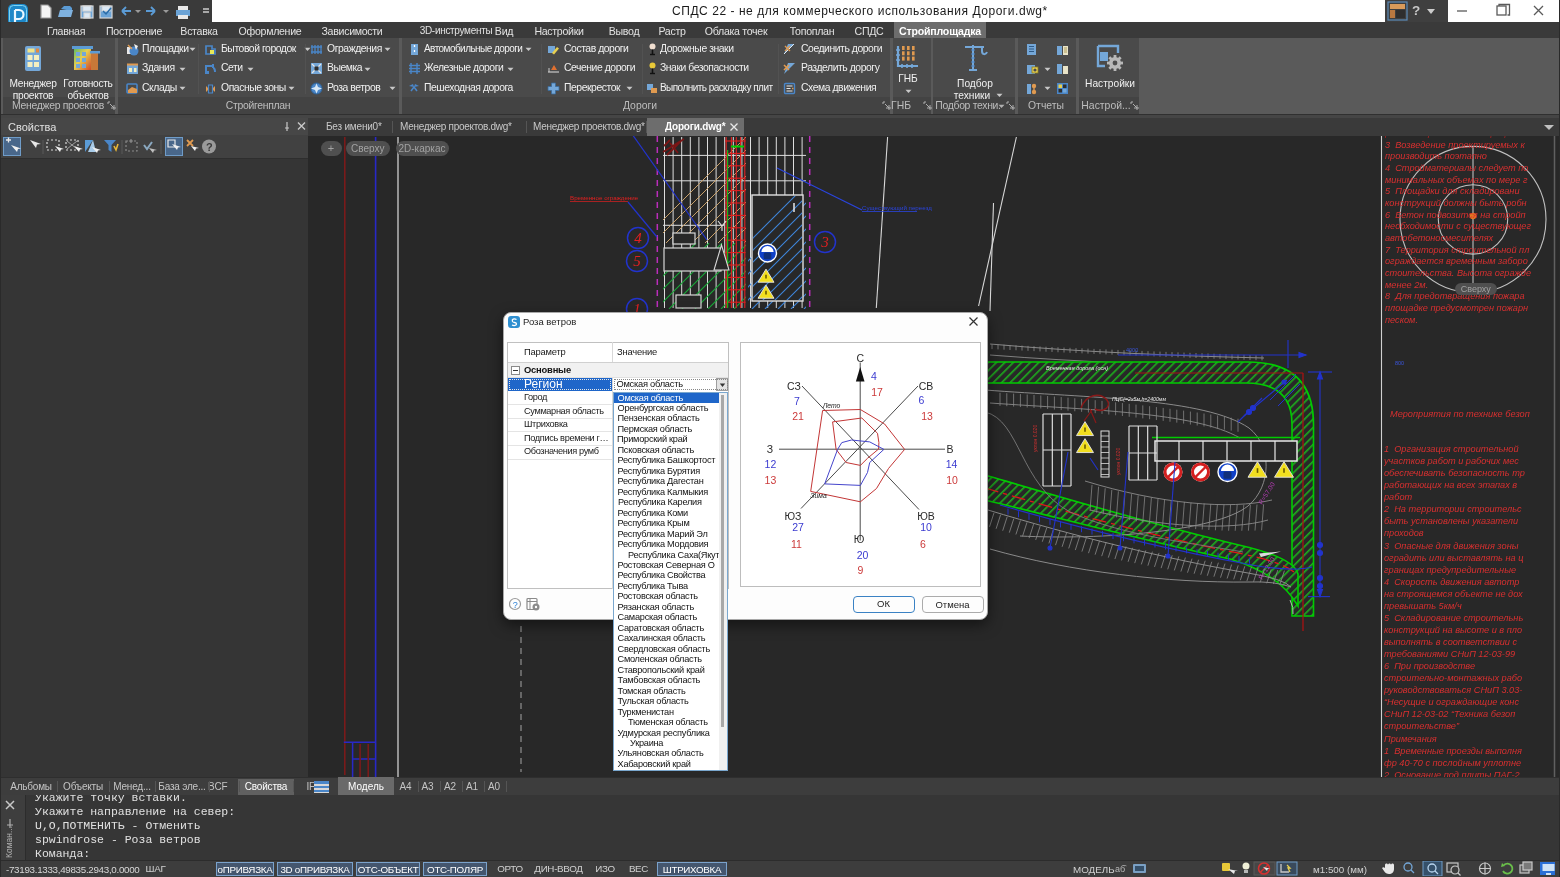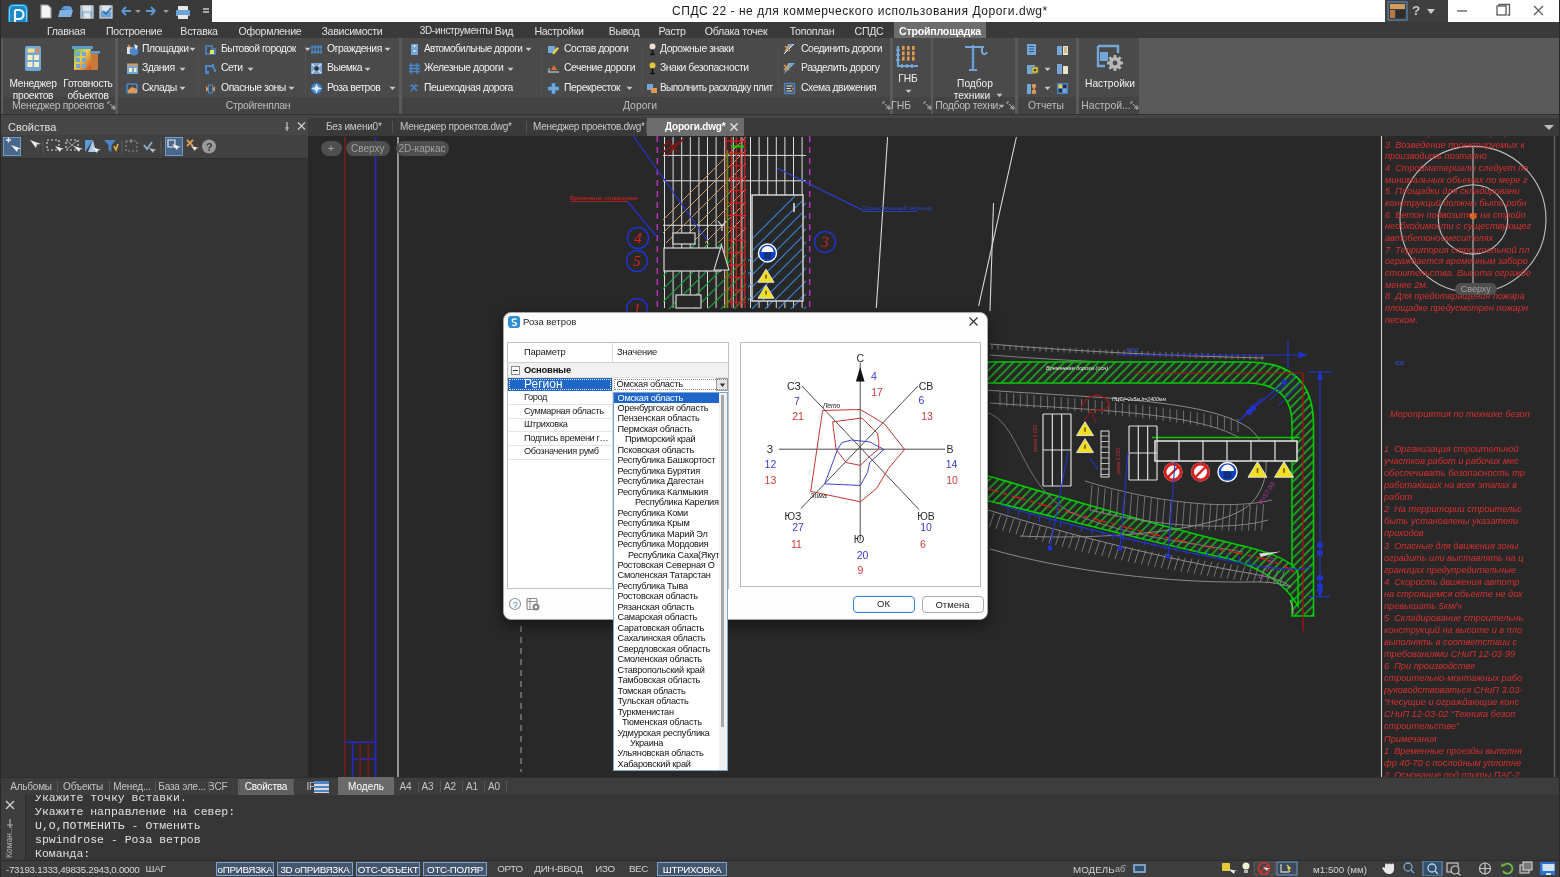--- a/index.html
+++ b/index.html
@@ -1048,48 +1048,48 @@
 <text x="797.5" y="419.5" font-size="10.5" fill="#cc3a3a" text-anchor="middle" font-family="Liberation Sans">21</text>
 <text x="831" y="407" font-size="6.8" fill="#222" text-anchor="middle" font-family="Liberation Sans" font-style="italic">Лето</text>
 <text x="818" y="497" font-size="6.8" fill="#222" text-anchor="middle" font-family="Liberation Sans" font-style="italic">Зима</text>
 </svg>
 <div class="a" style="left:613px;top:391.5px;width:114.5px;height:379px;background:#ffffff;border:1px solid #7aa7ce;overflow:hidden">
 <div style="position:absolute;left:0;top:0;right:8px">
 <div style="height:10.47px;font-size:9.2px;line-height:10.6px;letter-spacing:-0.25px;padding-left:3.5px;white-space:nowrap;overflow:hidden;background:#1f66c9;color:#fff">Омская область</div>
 <div style="height:10.47px;font-size:9.2px;line-height:10.6px;letter-spacing:-0.25px;padding-left:3.5px;white-space:nowrap;overflow:hidden;color:#111">Оренбургская область</div>
 <div style="height:10.47px;font-size:9.2px;line-height:10.6px;letter-spacing:-0.25px;padding-left:3.5px;white-space:nowrap;overflow:hidden;color:#111">Пензенская область</div>
 <div style="height:10.47px;font-size:9.2px;line-height:10.6px;letter-spacing:-0.25px;padding-left:3.5px;white-space:nowrap;overflow:hidden;color:#111">Пермская область</div>
-<div style="height:10.47px;font-size:9.2px;line-height:10.6px;letter-spacing:-0.25px;padding-left:11px;white-space:nowrap;overflow:hidden;color:#111">Приморский край</div>
+<div style="height:10.47px;font-size:9.2px;line-height:10.6px;letter-spacing:-0.25px;padding-left:3px;white-space:nowrap;overflow:hidden;color:#111">Приморский край</div>
 <div style="height:10.47px;font-size:9.2px;line-height:10.6px;letter-spacing:-0.25px;padding-left:3.5px;white-space:nowrap;overflow:hidden;color:#111">Псковская область</div>
 <div style="height:10.47px;font-size:9.2px;line-height:10.6px;letter-spacing:-0.25px;padding-left:3.5px;white-space:nowrap;overflow:hidden;color:#111">Республика Башкортост</div>
 <div style="height:10.47px;font-size:9.2px;line-height:10.6px;letter-spacing:-0.25px;padding-left:3.5px;white-space:nowrap;overflow:hidden;color:#111">Республика Бурятия</div>
 <div style="height:10.47px;font-size:9.2px;line-height:10.6px;letter-spacing:-0.25px;padding-left:3.5px;white-space:nowrap;overflow:hidden;color:#111">Республика Дагестан</div>
 <div style="height:10.47px;font-size:9.2px;line-height:10.6px;letter-spacing:-0.25px;padding-left:3.5px;white-space:nowrap;overflow:hidden;color:#111">Республика Калмыкия</div>
-<div style="height:10.47px;font-size:9.2px;line-height:10.6px;letter-spacing:-0.25px;padding-left:21px;white-space:nowrap;overflow:hidden;color:#111">Республика Карелия</div>
+<div style="height:10.47px;font-size:9.2px;line-height:10.6px;letter-spacing:-0.25px;padding-left:4px;white-space:nowrap;overflow:hidden;color:#111">Республика Карелия</div>
 <div style="height:10.47px;font-size:9.2px;line-height:10.6px;letter-spacing:-0.25px;padding-left:3.5px;white-space:nowrap;overflow:hidden;color:#111">Республика Коми</div>
 <div style="height:10.47px;font-size:9.2px;line-height:10.6px;letter-spacing:-0.25px;padding-left:3.5px;white-space:nowrap;overflow:hidden;color:#111">Республика Крым</div>
 <div style="height:10.47px;font-size:9.2px;line-height:10.6px;letter-spacing:-0.25px;padding-left:3.5px;white-space:nowrap;overflow:hidden;color:#111">Республика Марий Эл</div>
 <div style="height:10.47px;font-size:9.2px;line-height:10.6px;letter-spacing:-0.25px;padding-left:3.5px;white-space:nowrap;overflow:hidden;color:#111">Республика Мордовия</div>
 <div style="height:10.47px;font-size:9.2px;line-height:10.6px;letter-spacing:-0.25px;padding-left:14px;white-space:nowrap;overflow:hidden;color:#111">Республика Саха(Якути</div>
 <div style="height:10.47px;font-size:9.2px;line-height:10.6px;letter-spacing:-0.25px;padding-left:3.5px;white-space:nowrap;overflow:hidden;color:#111">Ростовская Северная О</div>
-<div style="height:10.47px;font-size:9.2px;line-height:10.6px;letter-spacing:-0.25px;padding-left:3.5px;white-space:nowrap;overflow:hidden;color:#111">Смоленская Татарстан</div>
+<div style="height:10.47px;font-size:9.2px;line-height:10.6px;letter-spacing:-0.25px;padding-left:3.5px;white-space:nowrap;overflow:hidden;color:#111">Республика Свойства</div>
 <div style="height:10.47px;font-size:9.2px;line-height:10.6px;letter-spacing:-0.25px;padding-left:3.5px;white-space:nowrap;overflow:hidden;color:#111">Республика Тыва</div>
 <div style="height:10.47px;font-size:9.2px;line-height:10.6px;letter-spacing:-0.25px;padding-left:3.5px;white-space:nowrap;overflow:hidden;color:#111">Ростовская область</div>
 <div style="height:10.47px;font-size:9.2px;line-height:10.6px;letter-spacing:-0.25px;padding-left:3.5px;white-space:nowrap;overflow:hidden;color:#111">Рязанская область</div>
 <div style="height:10.47px;font-size:9.2px;line-height:10.6px;letter-spacing:-0.25px;padding-left:3.5px;white-space:nowrap;overflow:hidden;color:#111">Самарская область</div>
 <div style="height:10.47px;font-size:9.2px;line-height:10.6px;letter-spacing:-0.25px;padding-left:3.5px;white-space:nowrap;overflow:hidden;color:#111">Саратовская область</div>
 <div style="height:10.47px;font-size:9.2px;line-height:10.6px;letter-spacing:-0.25px;padding-left:3.5px;white-space:nowrap;overflow:hidden;color:#111">Сахалинская область</div>
 <div style="height:10.47px;font-size:9.2px;line-height:10.6px;letter-spacing:-0.25px;padding-left:3.5px;white-space:nowrap;overflow:hidden;color:#111">Свердловская область</div>
 <div style="height:10.47px;font-size:9.2px;line-height:10.6px;letter-spacing:-0.25px;padding-left:3.5px;white-space:nowrap;overflow:hidden;color:#111">Смоленская область</div>
 <div style="height:10.47px;font-size:9.2px;line-height:10.6px;letter-spacing:-0.25px;padding-left:3.5px;white-space:nowrap;overflow:hidden;color:#111">Ставропольский край</div>
 <div style="height:10.47px;font-size:9.2px;line-height:10.6px;letter-spacing:-0.25px;padding-left:3.5px;white-space:nowrap;overflow:hidden;color:#111">Тамбовская область</div>
 <div style="height:10.47px;font-size:9.2px;line-height:10.6px;letter-spacing:-0.25px;padding-left:3.5px;white-space:nowrap;overflow:hidden;color:#111">Томская область</div>
 <div style="height:10.47px;font-size:9.2px;line-height:10.6px;letter-spacing:-0.25px;padding-left:3.5px;white-space:nowrap;overflow:hidden;color:#111">Тульская область</div>
 <div style="height:10.47px;font-size:9.2px;line-height:10.6px;letter-spacing:-0.25px;padding-left:3.5px;white-space:nowrap;overflow:hidden;color:#111">Туркменистан</div>
-<div style="height:10.47px;font-size:9.2px;line-height:10.6px;letter-spacing:-0.25px;padding-left:8px;white-space:nowrap;overflow:hidden;color:#111">Тюменская область</div>
+<div style="height:10.47px;font-size:9.2px;line-height:10.6px;letter-spacing:-0.25px;padding-left:14px;white-space:nowrap;overflow:hidden;color:#111">Тюменская область</div>
 <div style="height:10.47px;font-size:9.2px;line-height:10.6px;letter-spacing:-0.25px;padding-left:3.5px;white-space:nowrap;overflow:hidden;color:#111">Удмурская республика</div>
 <div style="height:10.47px;font-size:9.2px;line-height:10.6px;letter-spacing:-0.25px;padding-left:16px;white-space:nowrap;overflow:hidden;color:#111">Украина</div>
 <div style="height:10.47px;font-size:9.2px;line-height:10.6px;letter-spacing:-0.25px;padding-left:3.5px;white-space:nowrap;overflow:hidden;color:#111">Ульяновская область</div>
 <div style="height:10.47px;font-size:9.2px;line-height:10.6px;letter-spacing:-0.25px;padding-left:3.5px;white-space:nowrap;overflow:hidden;color:#111">Хабаровский край</div>
 </div>
 <div style="position:absolute;right:0;top:0;width:8px;height:100%;background:#f0f0f0"></div>
 <div style="position:absolute;right:2.5px;top:2px;width:3px;height:332px;background:#a8a8a8"></div>
 </div>
 <div class="a" style="left:0px;top:777px;width:1560px;height:18px;background:#3d3d3d;border-top:1px solid #2e2e2e"></div>
 <div class="a txt" style="left:4px;top:779px;width:54px;height:16px;font-size:10px;text-align:center;line-height:16px;letter-spacing:-0.2px;color:#c4c4c4">Альбомы</div>

